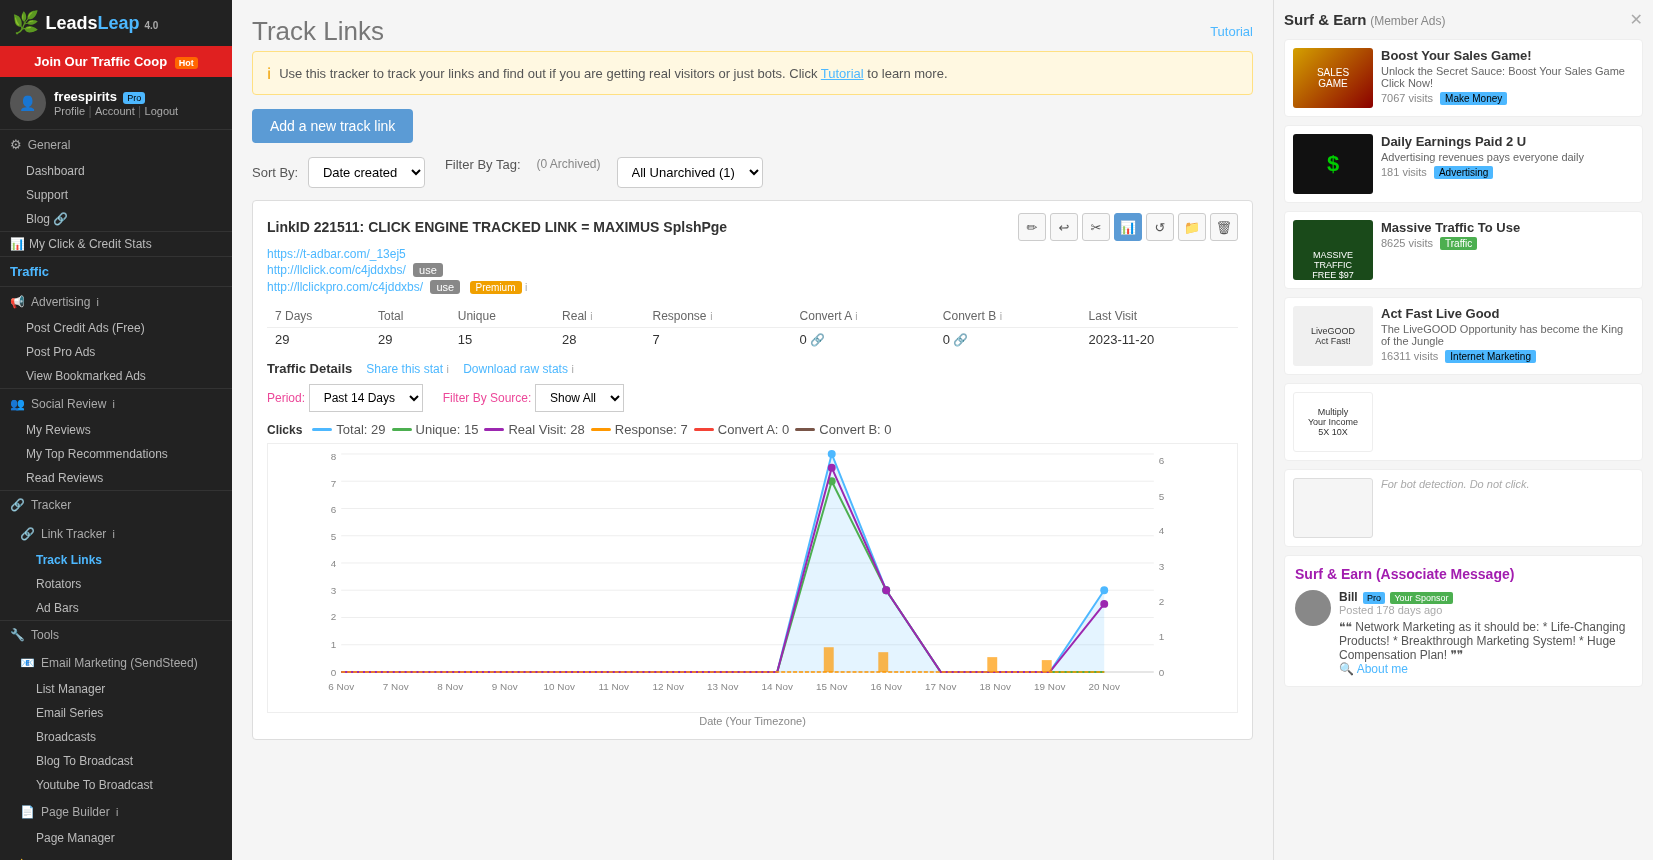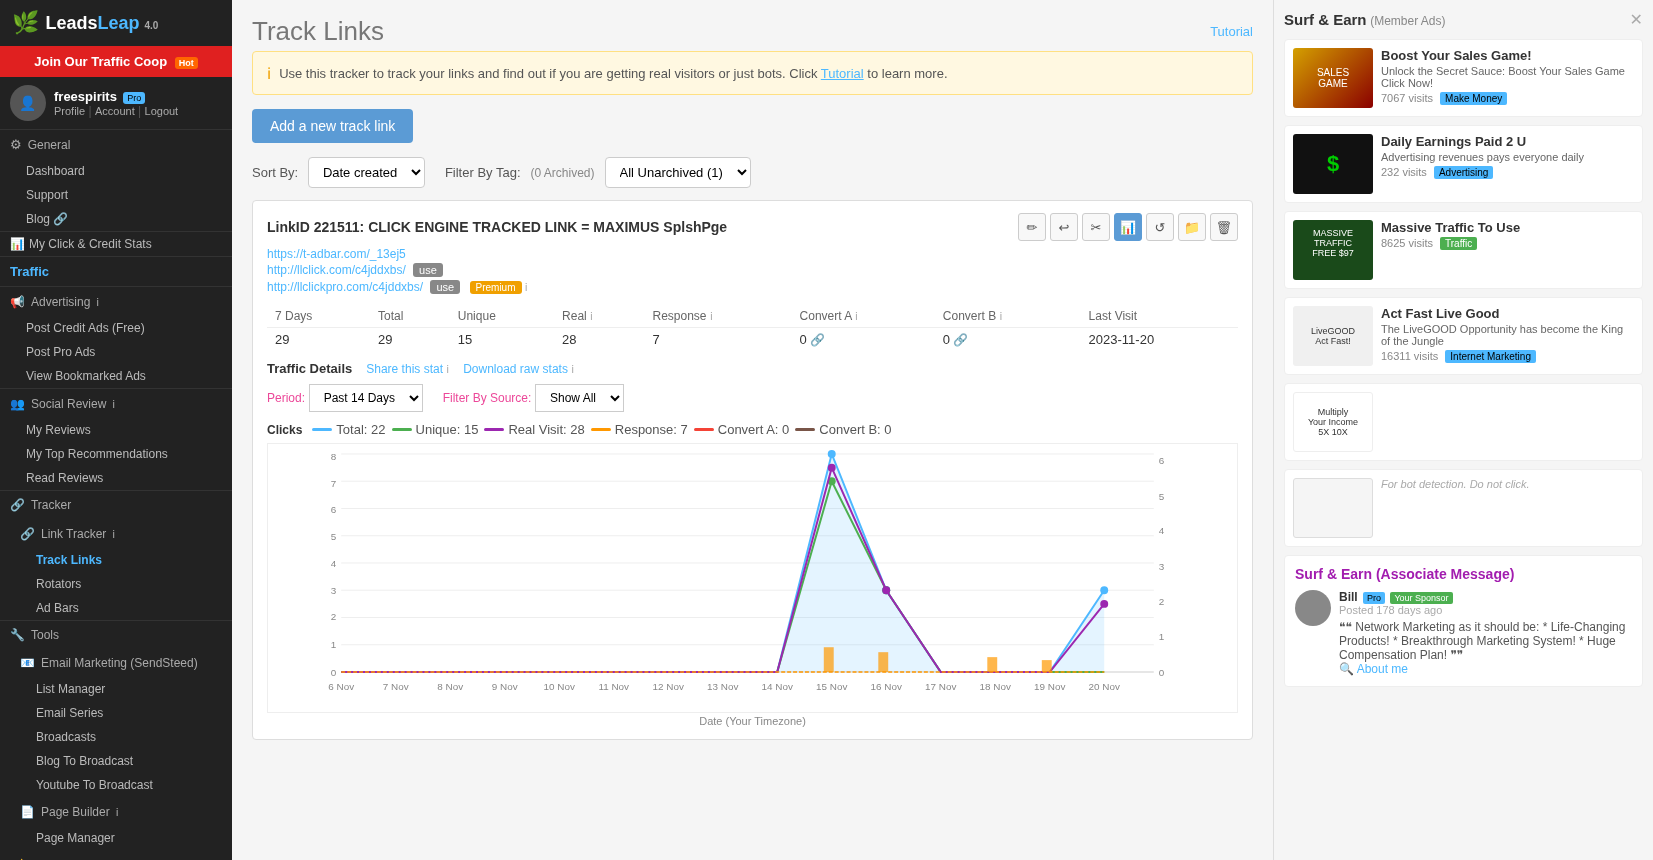--- a/index.html
+++ b/index.html
@@ -149,21 +149,21 @@
     }
     .sort-filter-row label { font-size: 13px; color: #555; margin-right: 6px; }
     .sort-filter-row select {
       padding: 6px 10px;
       border: 1px solid #ccc;
       border-radius: 4px;
       font-size: 13px;
       background: #fff;
       cursor: pointer;
     }
-    .filter-group { display: flex; align-items: center; gap: 10px; }
+    .filter-group { display: flex; gap: 16px; }
     .filter-tag-label { font-size: 13px; color: #555; }
     .filter-archived { font-size: 12px; color: #888; }
 
     
     .track-link-card {
       background: #fff;
       border: 1px solid #ddd;
       border-radius: 4px;
       padding: 12px 14px;
       margin-bottom: 10px;
@@ -628,21 +628,21 @@
         <select>
           <option>Show All</option>
         </select>
       </div>
     </div>
 
     <div style="display:flex;align-items:center;gap:6px;flex-wrap:wrap;margin-bottom:6px;">
       <span style="font-size:12px;font-weight:bold;color:#333;margin-right:4px;">Clicks</span>
       <div class="legend-item">
         <div class="legend-dot" style="background:#4db8ff;width:20px;height:3px;"></div>
-        <span class="legend-label">Total: 22</span>
+        <span class="legend-label">Total: 29</span>
       </div>
       <div class="legend-item">
         <div class="legend-dot" style="background:#4caf50;width:20px;height:3px;"></div>
         <span class="legend-label">Unique: 15</span>
       </div>
       <div class="legend-item">
         <div class="legend-dot" style="background:#9c27b0;width:20px;height:3px;"></div>
         <span class="legend-label">Real Visit: 28</span>
       </div>
       <div class="legend-item">
@@ -759,28 +759,28 @@
   </div>
 
   <div class="ad-card">
     <div class="ad-thumb ad-thumb-daily" style="background:#111;display:flex;align-items:center;justify-content:center;">
       <span style="color:#00cc00;font-size:22px;font-weight:bold;">$</span>
     </div>
     <div class="ad-info">
       <div class="ad-title">Daily Earnings Paid 2 U</div>
       <div class="ad-desc">Advertising revenues pays everyone daily</div>
       <div class="ad-visits">
-        <span>232 visits</span>
+        <span>181 visits</span>
         <span class="ad-category pro">Advertising</span>
       </div>
     </div>
   </div>
 
   <div class="ad-card">
-    <div class="ad-thumb" style="background:#1a4a1a;display:flex;align-items:flex-start;justify-content:center;color:#fff;font-size:9px;text-align:center;padding:8px;">
+    <div class="ad-thumb" style="background:#1a4a1a;display:flex;align-items:flex-end;justify-content:center;color:#fff;font-size:9px;text-align:center;padding:0;">
       <span>MASSIVE<br>TRAFFIC<br>FREE $97</span>
     </div>
     <div class="ad-info">
       <div class="ad-title">Massive Traffic To Use</div>
       <div class="ad-visits">
         <span>8625 visits</span>
         <span class="ad-category green">Traffic</span>
       </div>
     </div>
   </div>

